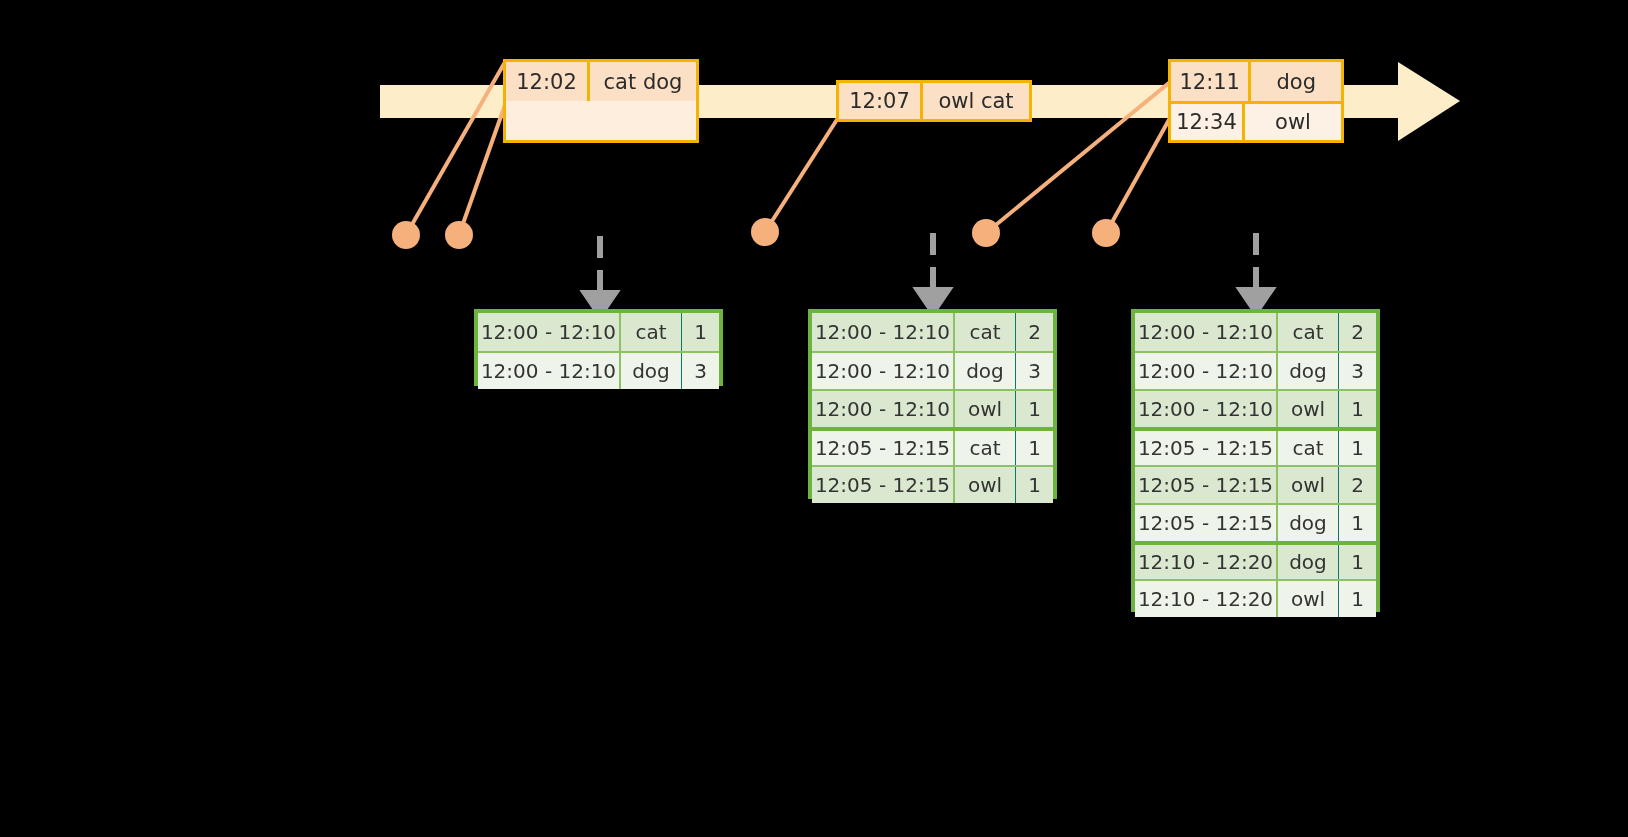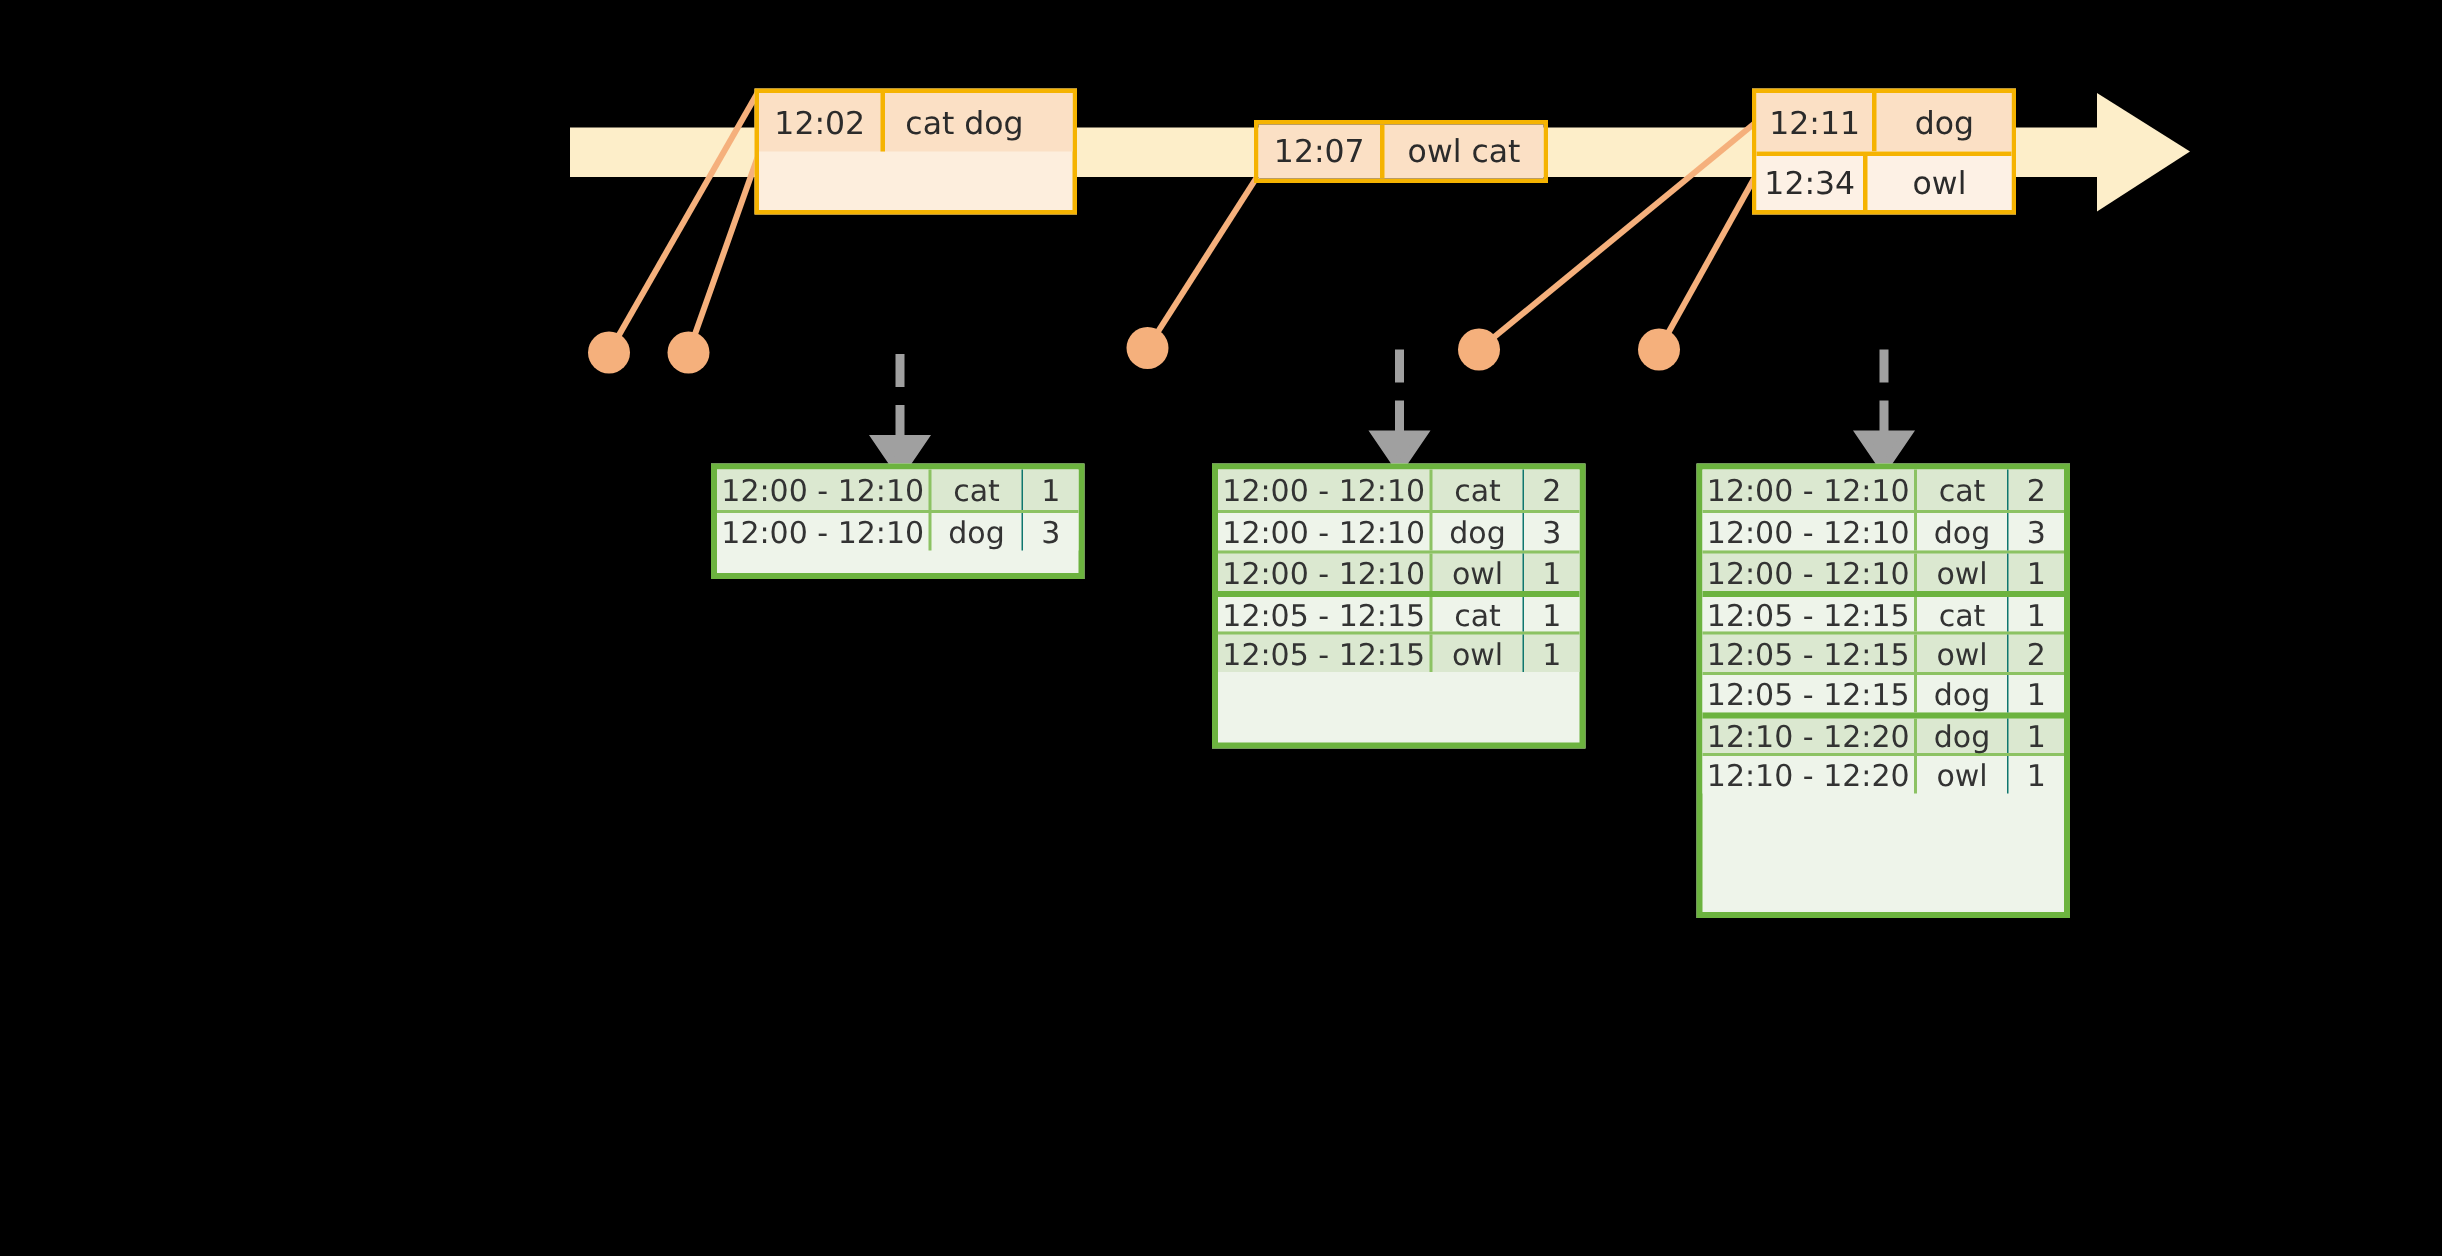--- a/index.html
+++ b/index.html
@@ -70,21 +70,21 @@
   
   .result-table {
     position: absolute;
     border: 4px solid #6cb33f;
     box-sizing: border-box;
     background: #eef4ea;
   }
   .rt-row {
     display: flex;
     flex-direction: row;
-    height: 27px;
+    height: 38px;
     box-sizing: border-box;
   }
   .rt-row.shade { background: #dbe8d0; }
   .rt-row.plain { background: #eef4ea; }
   .rt-row.sep-top { border-top: 4px solid #6cb33f; }
   .rt-row.line-top { border-top: 2px solid #8cc263; }
   .rt-cell {
     box-sizing: border-box;
     display: flex;
     align-items: center;
@@ -132,21 +132,21 @@
         <line x1="933" y1="233" x2="933" y2="290" stroke-dasharray="22,12"></line>
         <polygon points="918,290 948,290 933,312"></polygon>
       </g>
       <g>
         <line x1="1256" y1="233" x2="1256" y2="290" stroke-dasharray="22,12"></line>
         <polygon points="1241,290 1271,290 1256,312"></polygon>
       </g>
     </g>
   </svg>
 
-  <div class="event-box" style="left:503px; top:59px; width:215px; height:84px;">
+  <div class="event-box" style="left:503px; top:59px; width:196px; height:84px;">
     <div class="event-row r0">
       <span class="event-time" style="width:84px;">12:02</span>
       <span class="event-words" style="width:106px;">cat dog</span>
     </div>
   </div>
 
   <div class="event-box" style="left:836px; top:80px; width:196px; height:42px;">
     <div class="event-row single" style="height:36px;justify-content:space-between;">
       <span class="event-time" style="width:84px;">12:07</span>
       <span class="event-words" style="width:106px;">owl cat</span>

